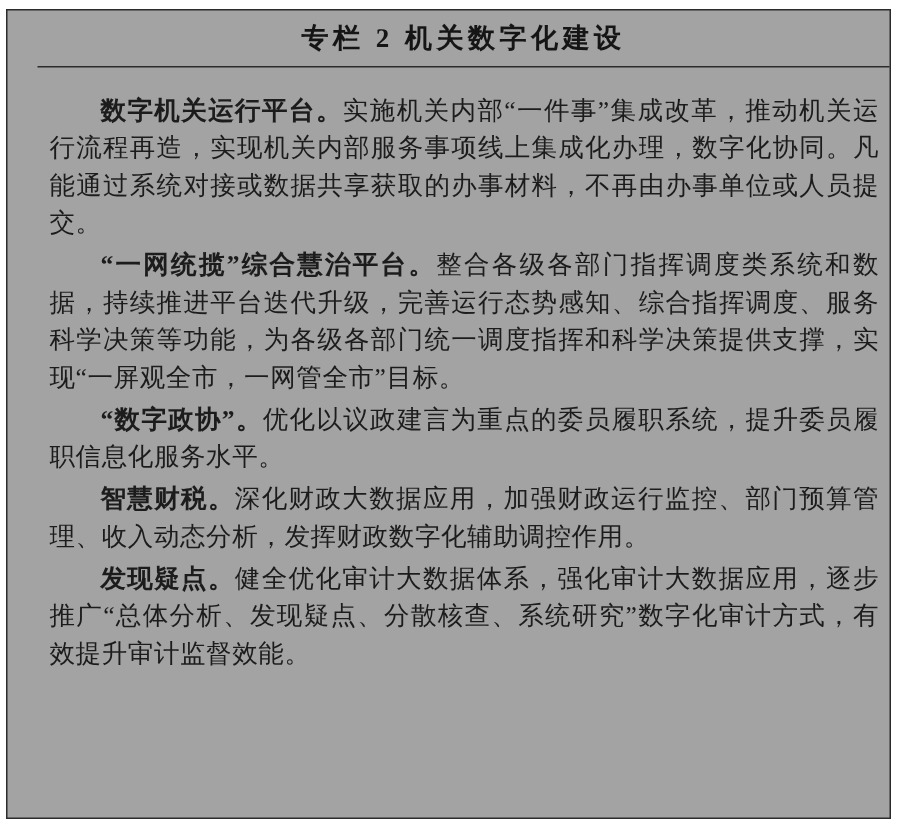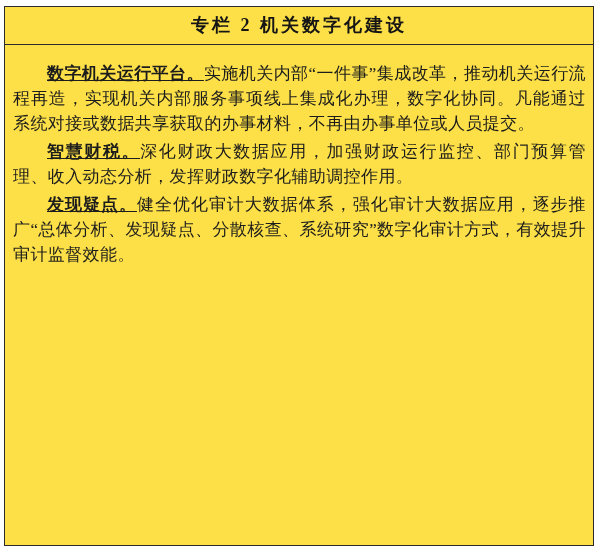--- a/index.html
+++ b/index.html
@@ -13,21 +13,22 @@
     width: 600px; height: 552px;
     background: #ffffff;
     overflow: hidden;
   }
   .feature-box {
     position: absolute;
     left: 4px; top: 6px;
     width: 590px; height: 540px;
     box-sizing: border-box;
     border: 1.5px solid #2b2b2b;
-    background: #fde047;
+    background: #a3a3a3;
+    padding-left: 20px;
   }
   .box-title {
     height: 37px;
     line-height: 37px;
     box-sizing: content-box;
     text-align: center;
     font-weight: bold;
     font-size: 18px;
     letter-spacing: 3px;
     color: #151515;
@@ -40,33 +41,35 @@
   .para {
     margin: 0 0 3px 0;
     font-size: 17px;
     line-height: 25px;
     letter-spacing: 0.4px;
     color: #1c1c1c;
     text-align: justify;
     text-justify: inter-character;
     text-indent: 2em;
   }
-  .para .lead { font-weight: bold; text-decoration: underline; }
+  .para .lead { font-weight: bold; }
 </style>
 </head>
 <body>
 
 <div class="page">
   <div class="feature-box">
     <div class="box-title">专栏 2 机关数字化建设</div>
     <div class="box-body">
   <p class="para"><span class="lead">数字机关运行平台。</span><span class="text">实施机关内部“一件事”集成改革，推动机关运行流程再造，实现机关内部服务事项线上集成化办理，数字化协同。凡能通过系统对接或数据共享获取的办事材料，不再由办事单位或人员提交。</span></p>
 
+  <p class="para"><span class="lead">“一网统揽”综合慧治平台。</span><span class="text">整合各级各部门指挥调度类系统和数据，持续推进平台迭代升级，完善运行态势感知、综合指挥调度、服务科学决策等功能，为各级各部门统一调度指挥和科学决策提供支撑，实现“一屏观全市，一网管全市”目标。</span></p>
 
 
+  <p class="para"><span class="lead">“数字政协”。</span><span class="text">优化以议政建言为重点的委员履职系统，提升委员履职信息化服务水平。</span></p>
 
 
   <p class="para"><span class="lead">智慧财税。</span><span class="text">深化财政大数据应用，加强财政运行监控、部门预算管理、收入动态分析，发挥财政数字化辅助调控作用。</span></p>
 
   <p class="para"><span class="lead">发现疑点。</span><span class="text">健全优化审计大数据体系，强化审计大数据应用，逐步推广“总体分析、发现疑点、分散核查、系统研究”数字化审计方式，有效提升审计监督效能。</span></p>
 </div>
   </div>
 </div>
 
 </body></html>

